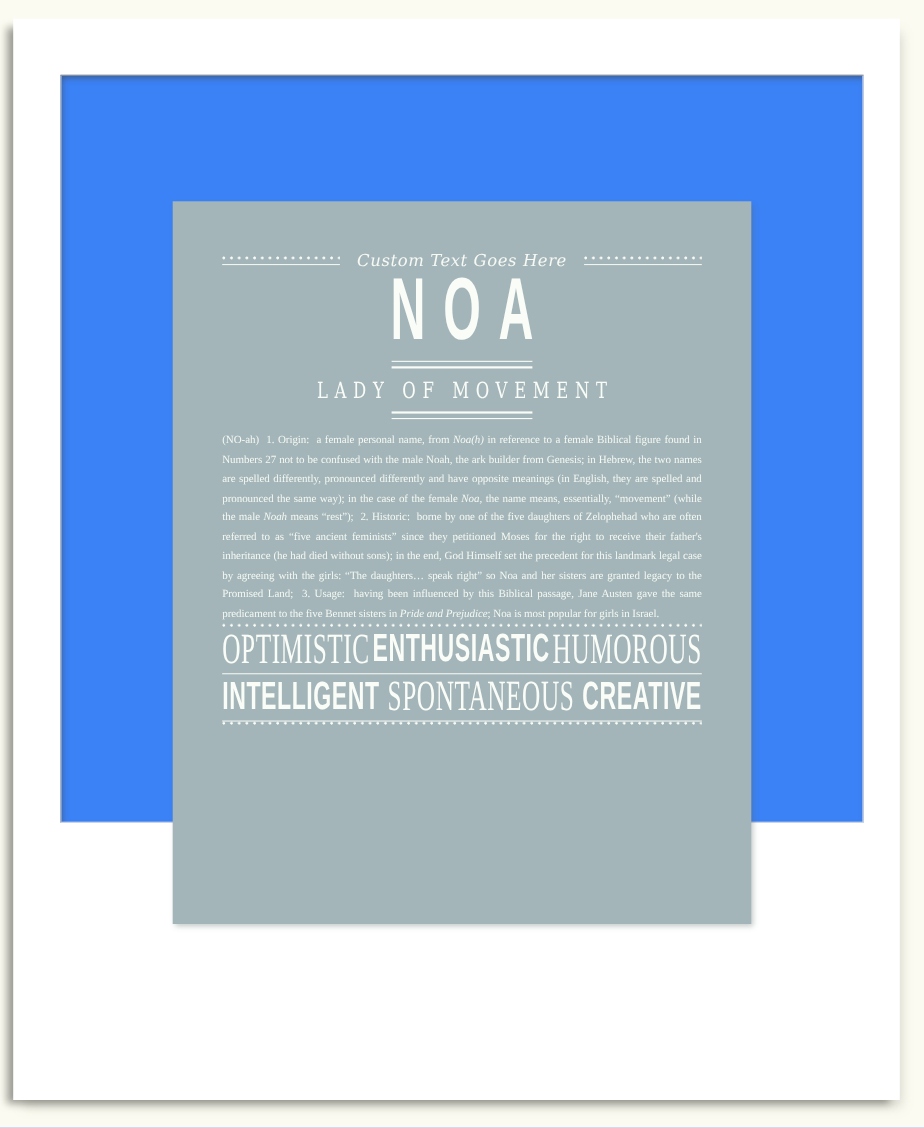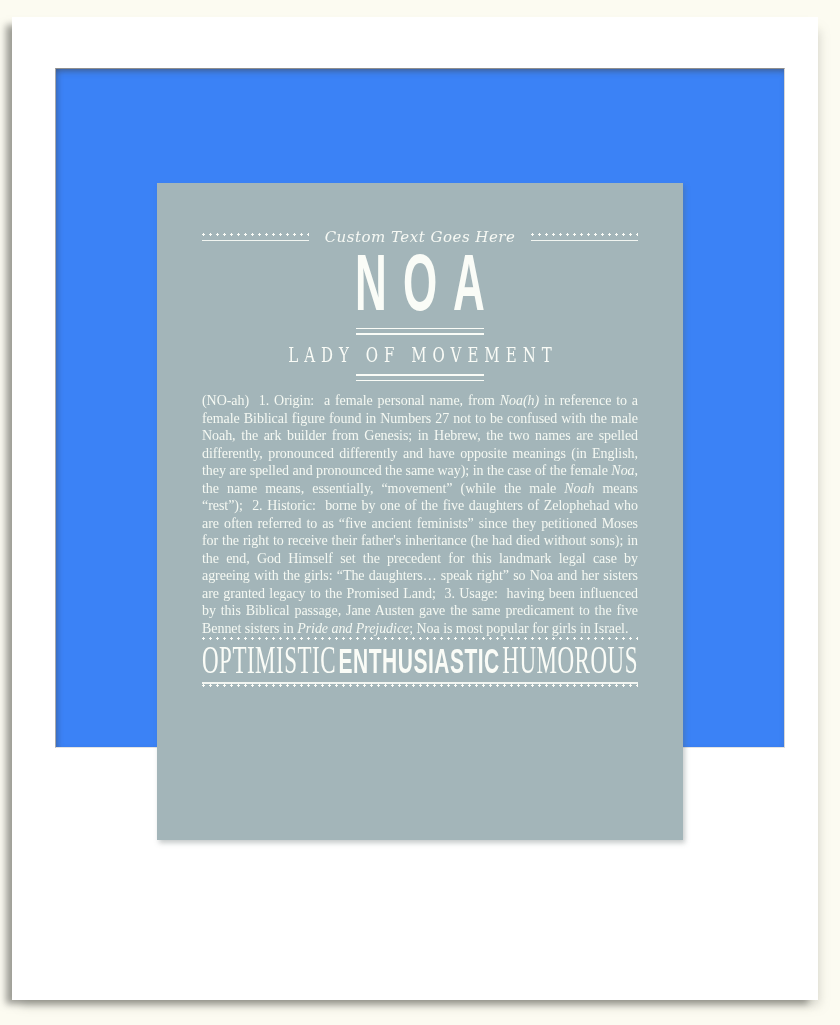--- a/index.html
+++ b/index.html
@@ -93,21 +93,21 @@
     letter-spacing:6px;
     margin-right:-6px;
     transform:scaleY(1.35);
     white-space:nowrap;
   }
   
   .definition{
     margin-top:11px;
     text-align:justify;
     font-family:"Liberation Serif",serif;
-    font-size:14px;
+    font-size:10px;
     line-height:17.5px;
     letter-spacing:-.05px;
     color:#f5f9f3;
   }
   .definition em{font-style:italic;}
   
   .traits{margin-top:0;}
   .trait-row{
     height:34px;
     display:flex;justify-content:space-between;align-items:center;
@@ -157,20 +157,25 @@
         <p class="definition"><span>(NO-ah)&nbsp; 1. Origin:&nbsp; a female personal name, from </span><em>Noa(h)</em><span> in reference to a female Biblical figure found in Numbers 27 not to be confused with the male Noah, the ark builder from Genesis; in Hebrew, the two names are spelled differently, pronounced differently and have opposite meanings (in English, they are spelled and pronounced the same way); in the case of the female </span><em>Noa</em><span>, the name means, essentially, “movement” (while the male </span><em>Noah</em><span> means “rest”);&nbsp; 2. Historic:&nbsp; borne by one of the five daughters of Zelophehad who are often referred to as “five ancient feminists” since they petitioned Moses for the right to receive their father's inheritance (he had died without sons); in the end, God Himself set the precedent for this landmark legal case by agreeing with the girls: “The daughters… speak right” so Noa and her sisters are granted legacy to the Promised Land;&nbsp; 3. Usage:&nbsp; having been influenced by this Biblical passage, Jane Austen gave the same predicament to the five Bennet sisters in </span><em>Pride and Prejudice</em><span>; Noa is most popular for girls in Israel.</span></p>
 
         <div class="traits">
           <div class="dots-row"></div>
           <div class="trait-row">
               <span class="tw s">OPTIMISTIC</span>
               <span class="tw b">ENTHUSIASTIC</span>
               <span class="tw s">HUMOROUS</span>
             </div>
           <div class="trait-rule"></div>
+          <div class="trait-row">
+              <span class="tw b">INTELLIGENT</span>
+              <span class="tw s">SPONTANEOUS</span>
+              <span class="tw b">CREATIVE</span>
+            </div>
           <div class="trait-rule"></div>
           <div class="dots-row"></div>
         </div>
 
       </div>
     </div>
   </div>
 </div>
 
 </body></html>

